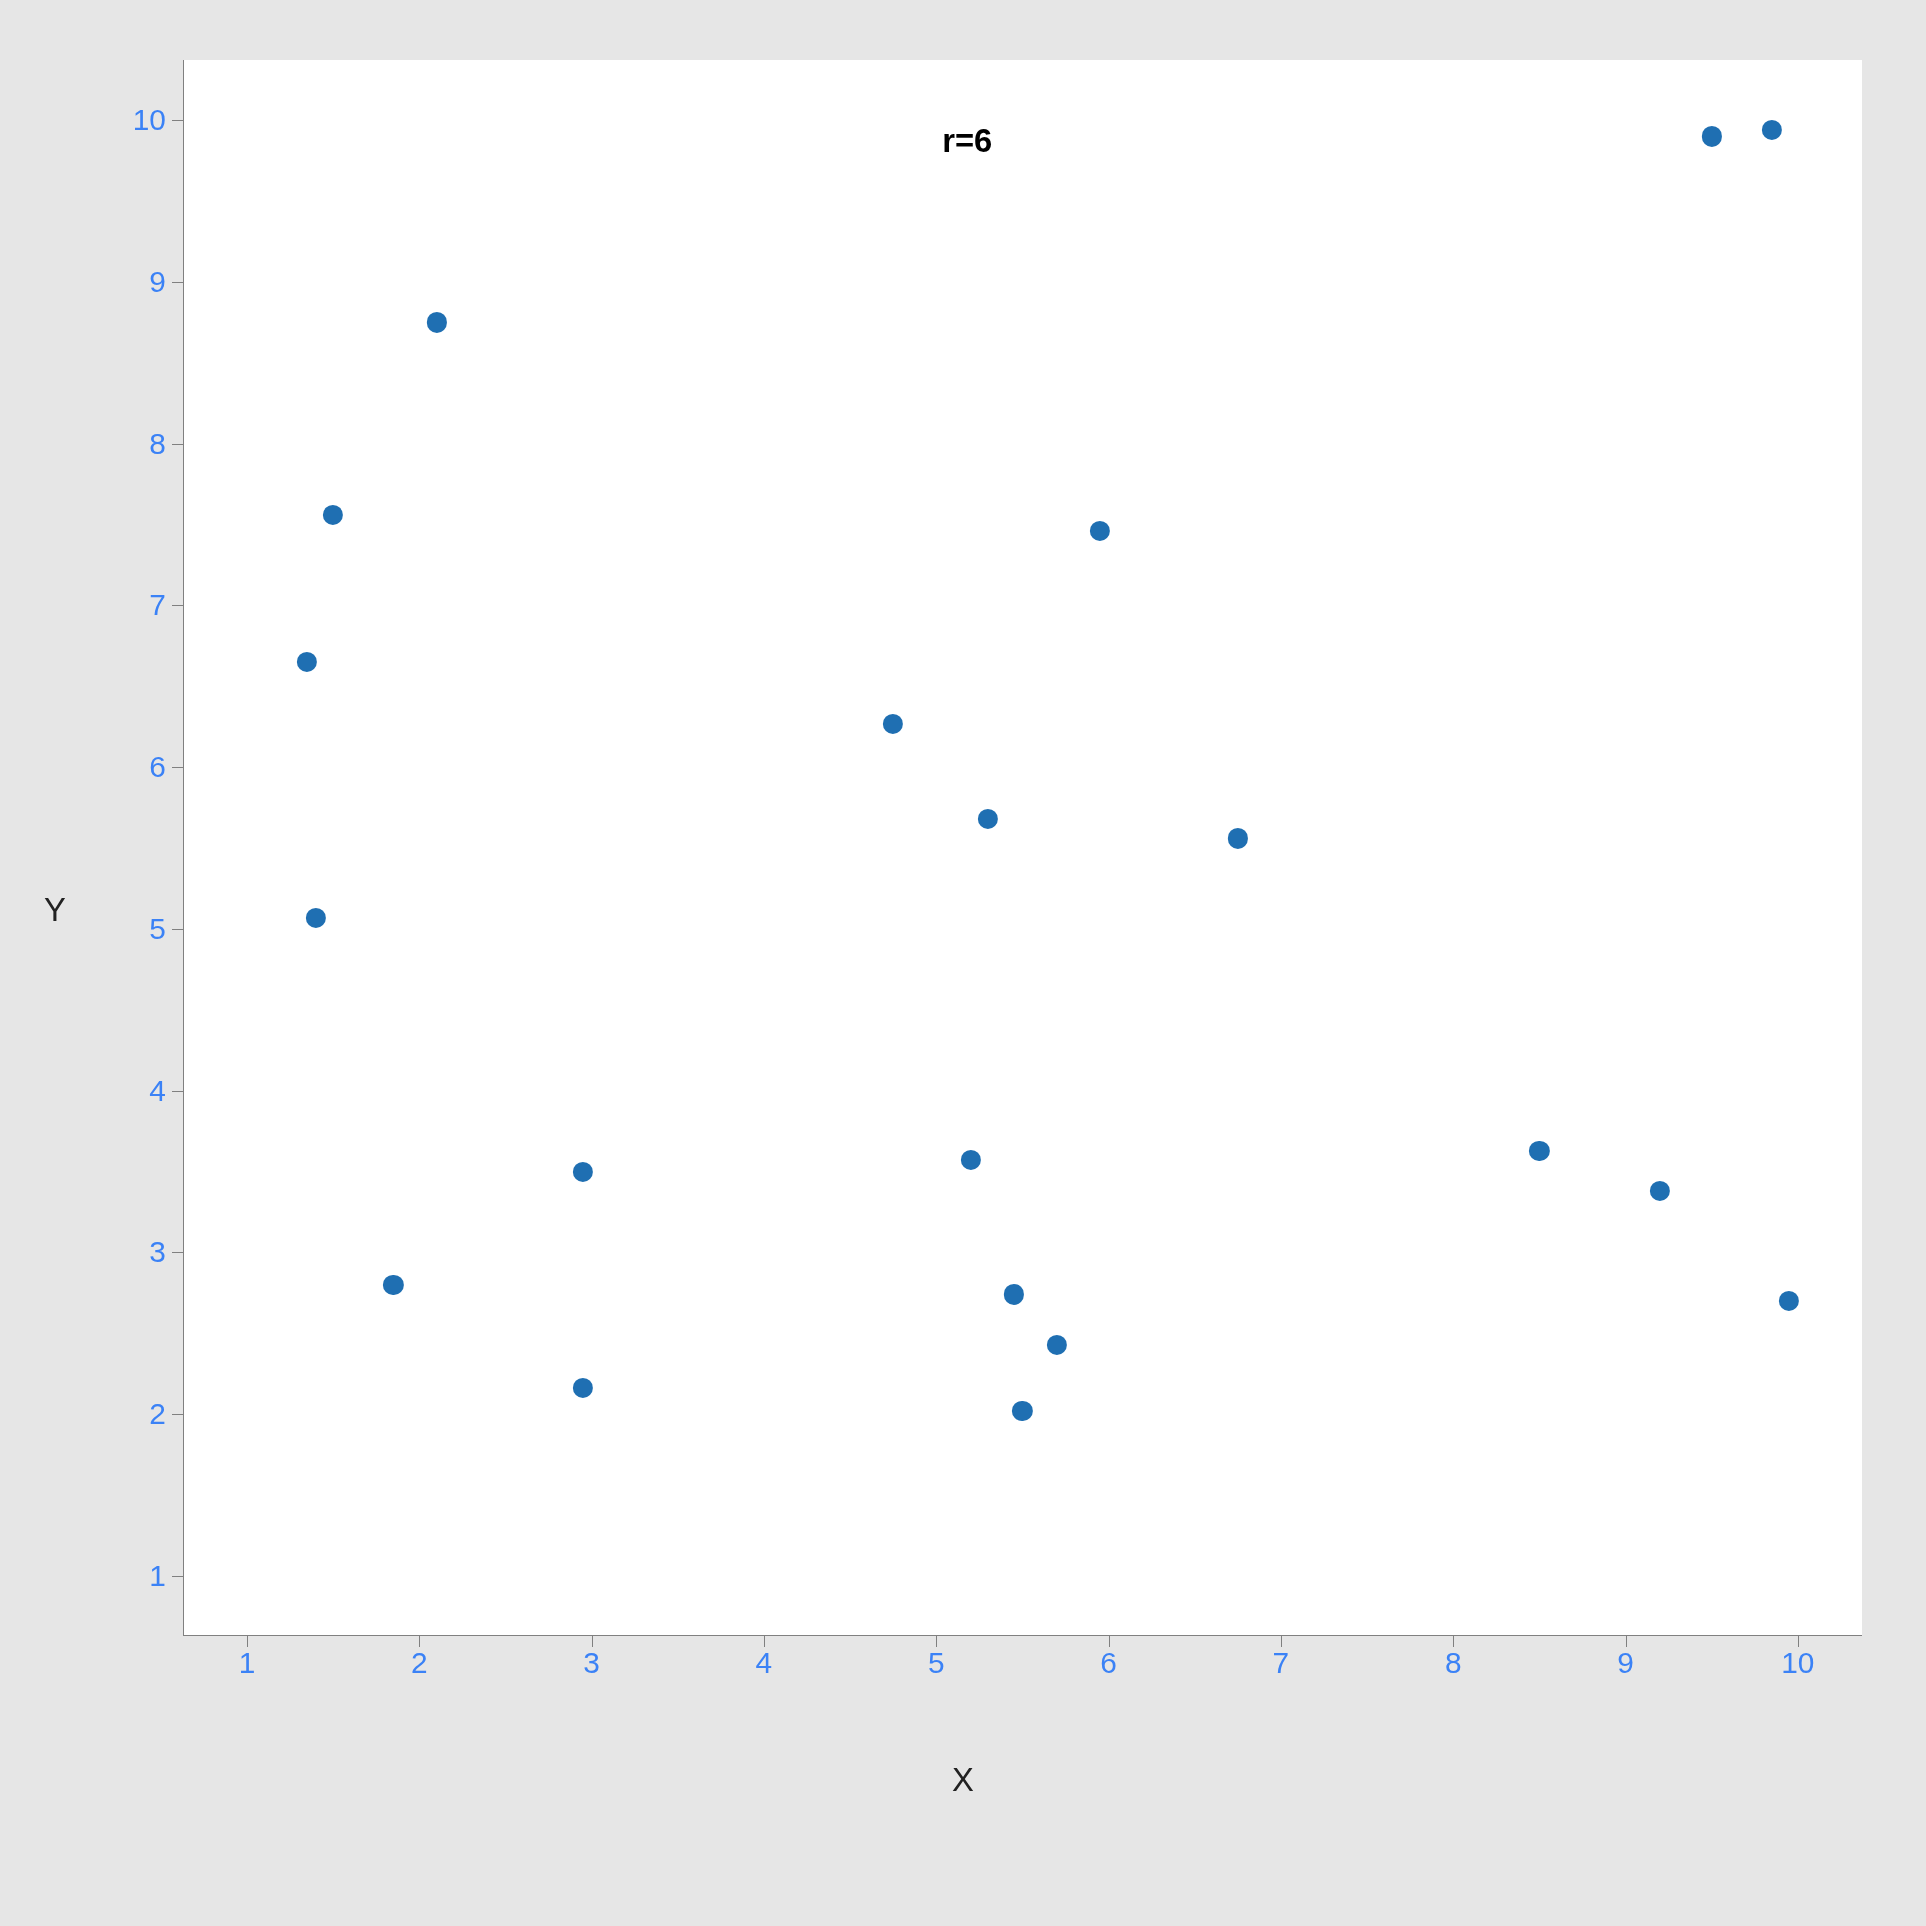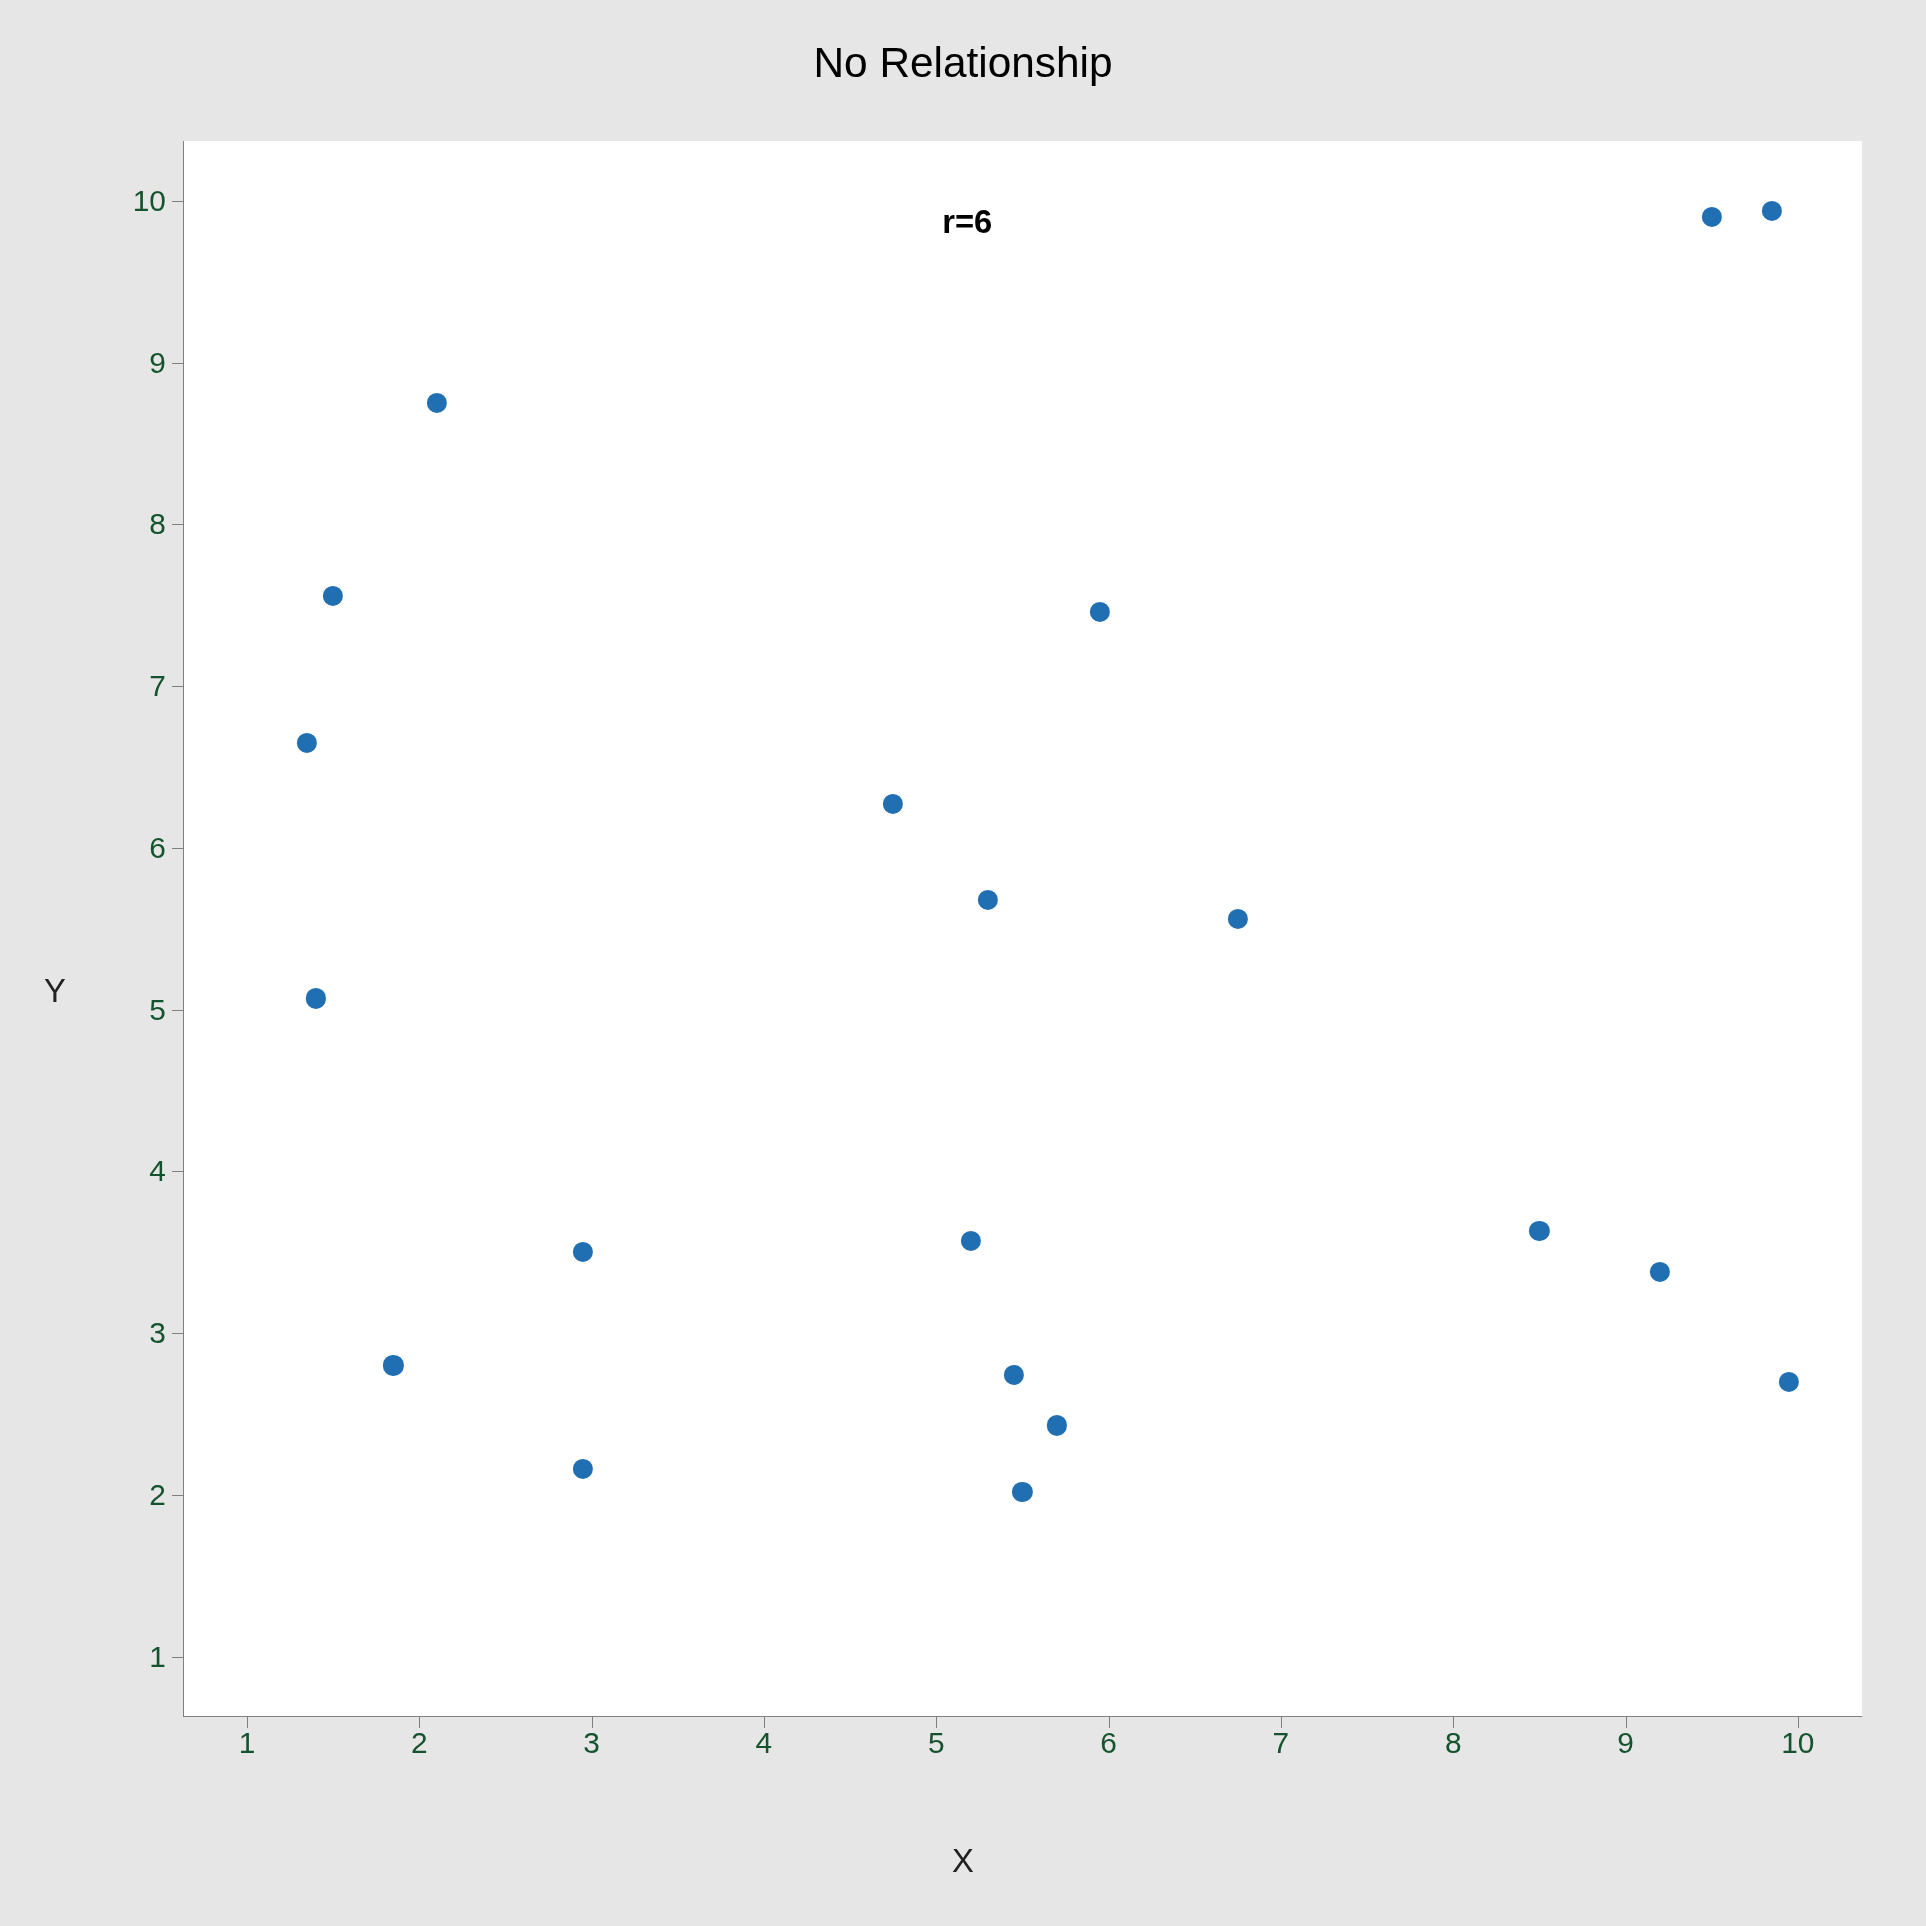--- a/index.html
+++ b/index.html
@@ -49,21 +49,21 @@
     position: absolute;
     left: 8%;
     right: 1.6%;
     top: 2%;
     bottom: 9%;
     background: #ffffff;
   }
   .tick-label {
     position: absolute;
     font-size: 1.55vw;
-    color: #14532d;
+    color: #3b82f6;
   }
   .x-tick-label {
     top: 100%;
     transform: translate(-50%, 0.5vw);
   }
   .y-tick-label {
     right: 100%;
     transform: translate(-0.9vw, -50%);
   }
   .tick-mark {
@@ -103,21 +103,20 @@
     font-weight: 700;
     font-size: 1.7vw;
     color: #000;
     transform: translate(-50%, -50%);
   }
 </style>
 </head>
 <body>
 
 <div class="outer">
-  <div class="title">No Relationship</div>
 
   <div class="chart-wrap">
     <div class="ylabel">Y</div>
 
     <div class="plot-area" id="plot-area">
       <div class="axis-line x-axis-line"></div>
       <div class="axis-line y-axis-line"></div>
     <div class="tick-mark x-tick-mark" style="left: 3.79877%;"></div>
         <div class="tick-label x-tick-label" style="left: 3.79877%;">1</div>
         <div class="tick-mark x-tick-mark" style="left: 14.0657%;"></div>

